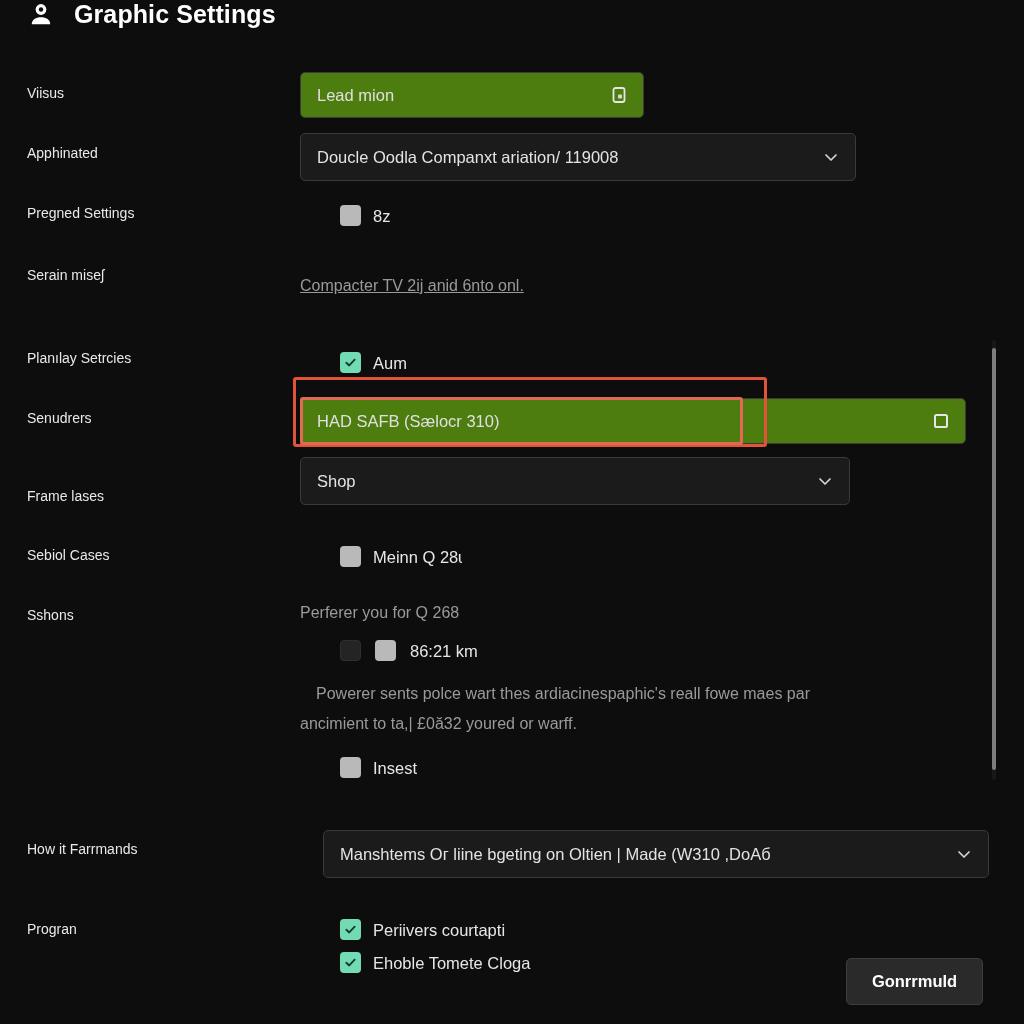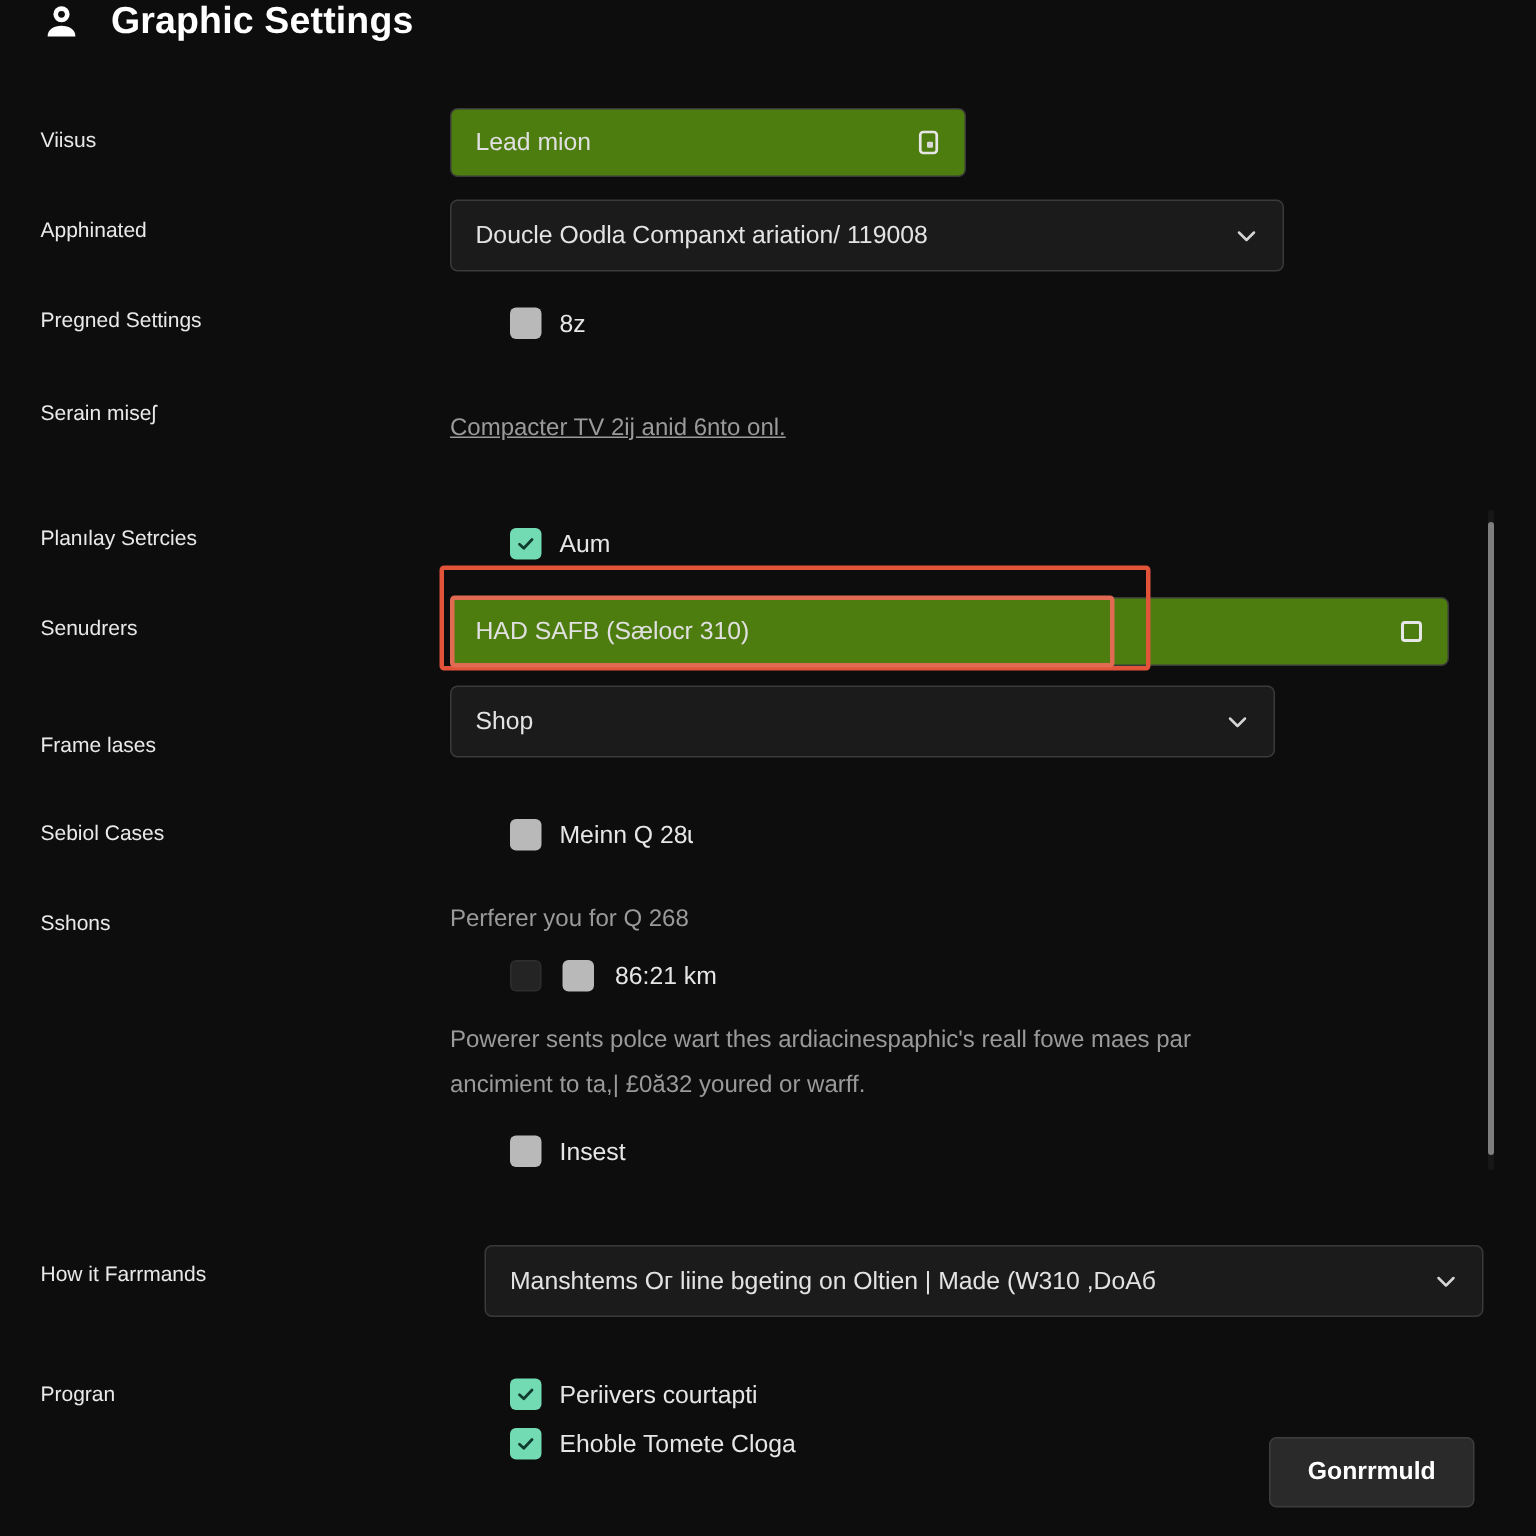--- a/index.html
+++ b/index.html
@@ -277,21 +277,21 @@
 </div>
 
 <div class="row-label" style="top:607px;">Sshons</div>
 <div class="control-col" style="top:598px;width:666px;">
   <div class="desc">Perferer you for Q 268</div>
   <div class="cbrow" style="margin-top:12px;gap:14px;">
     <span class="cbox dark"></span>
     <span class="cbox unchecked"></span>
     <span class="cb-label">86:21 km</span>
   </div>
-  <div class="desc" style="margin-top:18px;">Powerer sents polce wart thes ardiacinespaphic's reall fowe maes par</div>
+  <div class="desc" style="margin-top:18px;margin-left:16px;">Powerer sents polce wart thes ardiacinespaphic's reall fowe maes par</div>
   <div class="desc">ancimient to ta,| £0ă32 youred or warff.</div>
   <div class="cbrow" style="margin-top:18px;">
     <span class="cbox unchecked"></span>
     <span class="cb-label">Insest</span>
   </div>
 </div>
 
 <div class="row-label" style="top:841px;">How it Farrmands</div>
 <div class="control-col" style="top:830px;width:666px;padding-left:23px;">
   <div class="selectbox">

